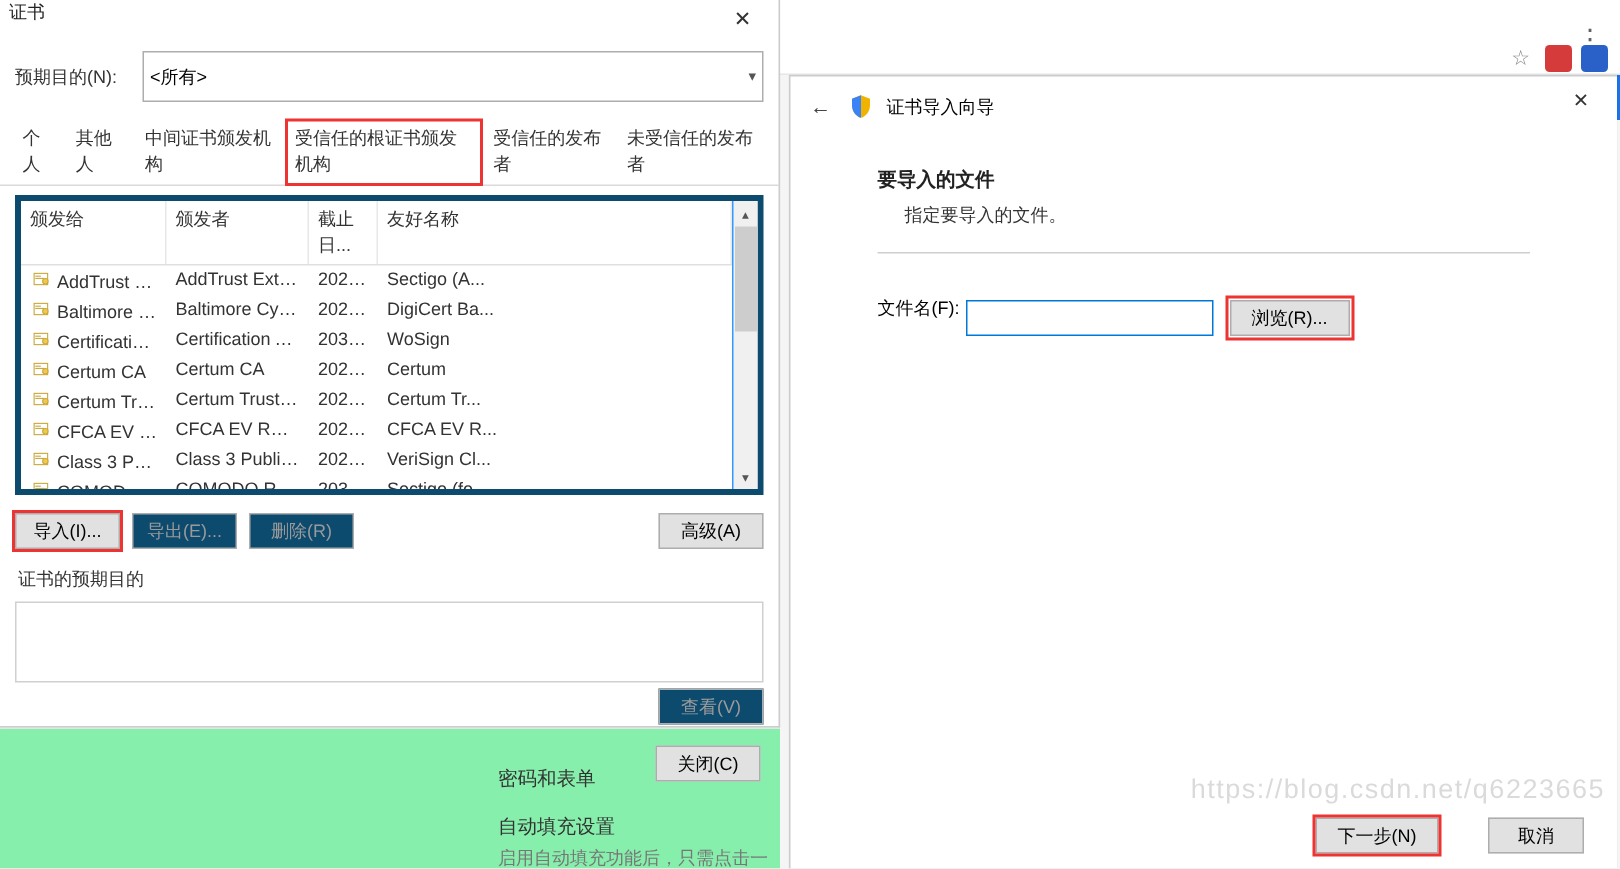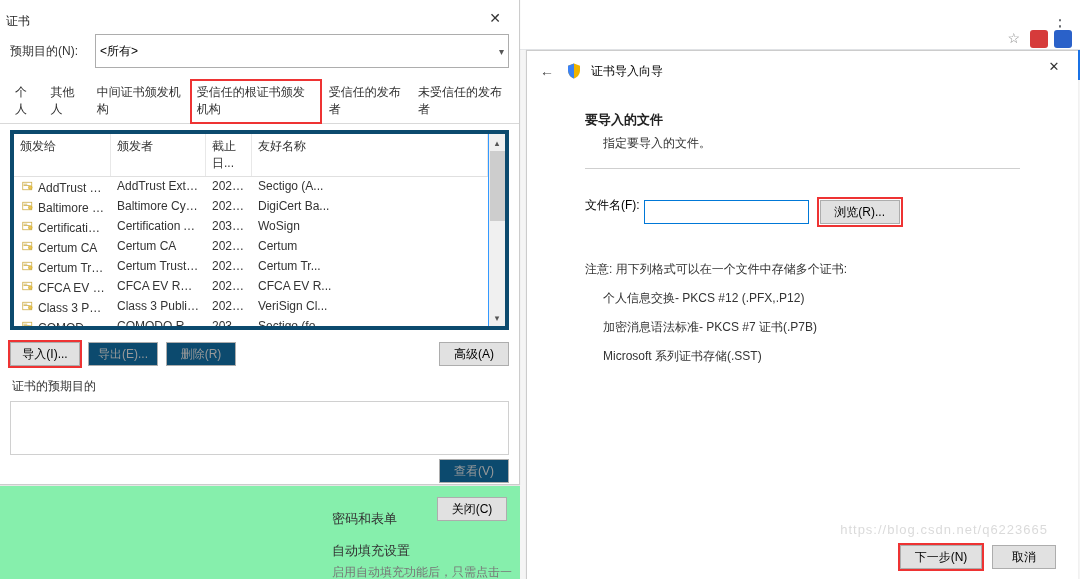--- a/index.html
+++ b/index.html
@@ -17,21 +17,21 @@
       background: #fff;
       border: 1px solid #ccc;
       box-shadow: 0 0 1px rgba(0,0,0,0.1);
     }
     .dialog-left {
       left: 0; top: 0;
       width: 520px; height: 485px;
       border-top: none; border-left: none;
     }
     .titlebar {
-      display: flex; justify-content: space-between; align-items: flex-end;
+      display: flex; justify-content: space-between; align-items: flex-start;
       height: 30px; padding: 0 6px; font-size: 12px; color: #222;
     }
     .close-x {
       width: 36px; height: 24px; display: inline-flex;
       align-items: center; justify-content: center;
       font-size: 14px; color: #333; cursor: pointer;
     }
     .row-purpose {
       display: flex; align-items: center; gap: 17px;
       padding: 4px 10px 10px 10px;
@@ -167,22 +167,22 @@
     }
     
     .settings-bg {
       position: absolute; left: 0; top: 485px; width: 520px; height: 94px;
       background: #86efac; border-top: 1px solid #eaeaea;
     }
     .settings-label { padding: 24px 0 0 332px; font-size: 13px; color: #333; }
     .auto-fill { padding: 14px 0 0 332px; font-size: 13px; color: #333; }
     .auto-desc { padding: 4px 0 0 332px; font-size: 12px; color: #777; }
     .watermark {
-      position: absolute; right: 32px; bottom: 42px;
-      color: rgba(150,150,150,0.35); font-size: 13px; letter-spacing: 1px;
+      position: absolute; right: 10px; bottom: 42px;
+      color: rgba(150,150,150,0.35); font-size: 18px; letter-spacing: 1px;
     }
     .sb-hl { border-left: 1px solid #3399ff; }
   </style>
 </head>
 <body>
 
 <div class="chrome-top"></div>
 <div class="chrome-strip">
   <span class="chrome-dots">⋮</span>
   <span class="chrome-star">☆</span>
@@ -383,27 +383,21 @@
     <div class="field-row">
       <span>文件名(F):</span>
       <div class="input-wrap">
         <input class="textinput" type="text" value="" style="">
         <span class="browse-hl">
           <span class="btn" style="min-width:80px;">浏览(R)...</span>
         </span>
       </div>
     </div>
 
-    <div class="note-block">
-      <p class="lead">注意: 用下列格式可以在一个文件中存储多个证书:</p>
-      <p>个人信息交换- PKCS #12 (.PFX,.P12)</p>
-      <p>加密消息语法标准- PKCS #7 证书(.P7B)</p>
-      <p>Microsoft 系列证书存储(.SST)</p>
-    </div>
   </div>
 
   <div class="dr-footer">
     <span class="btn next-hl" style="min-width:82px;">下一步(N)</span>
-    <span class="btn" style="min-width:64px;">取消</span>
+    <span class="btn" style="min-width:64px;margin-left:23px;">取消</span>
   </div>
 </div>
 
 <div class="watermark">https://blog.csdn.net/q6223665</div>
 
 </body></html>

